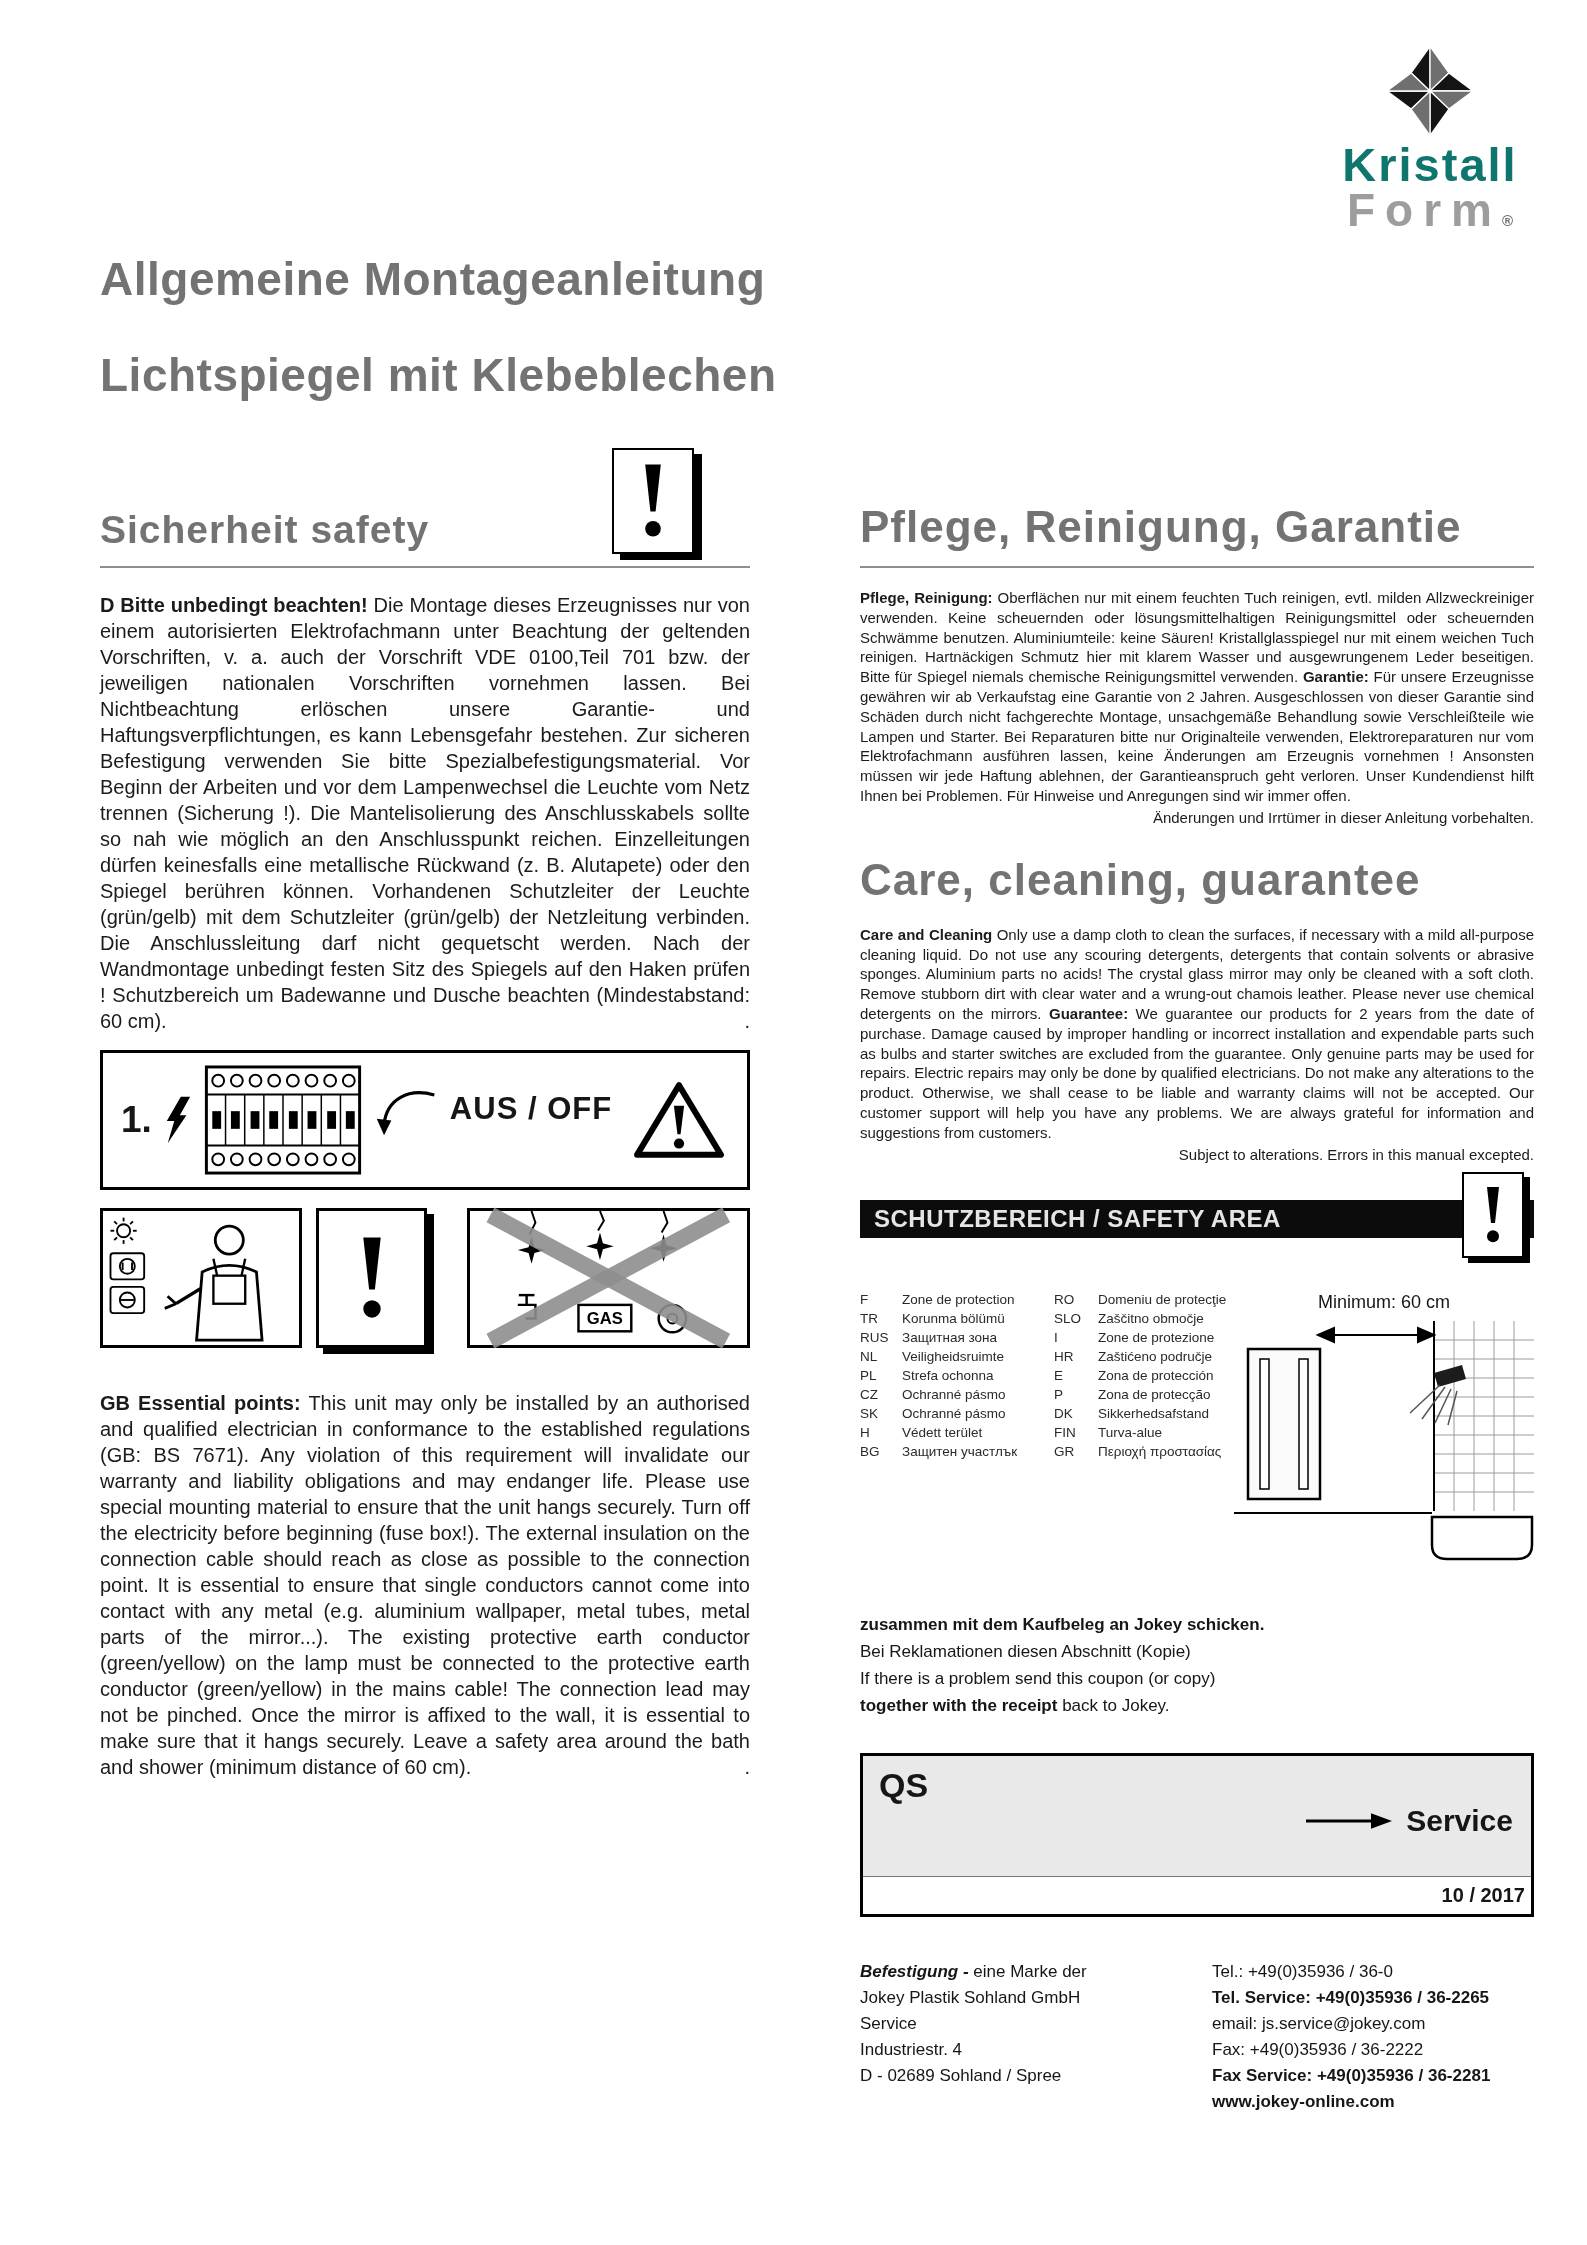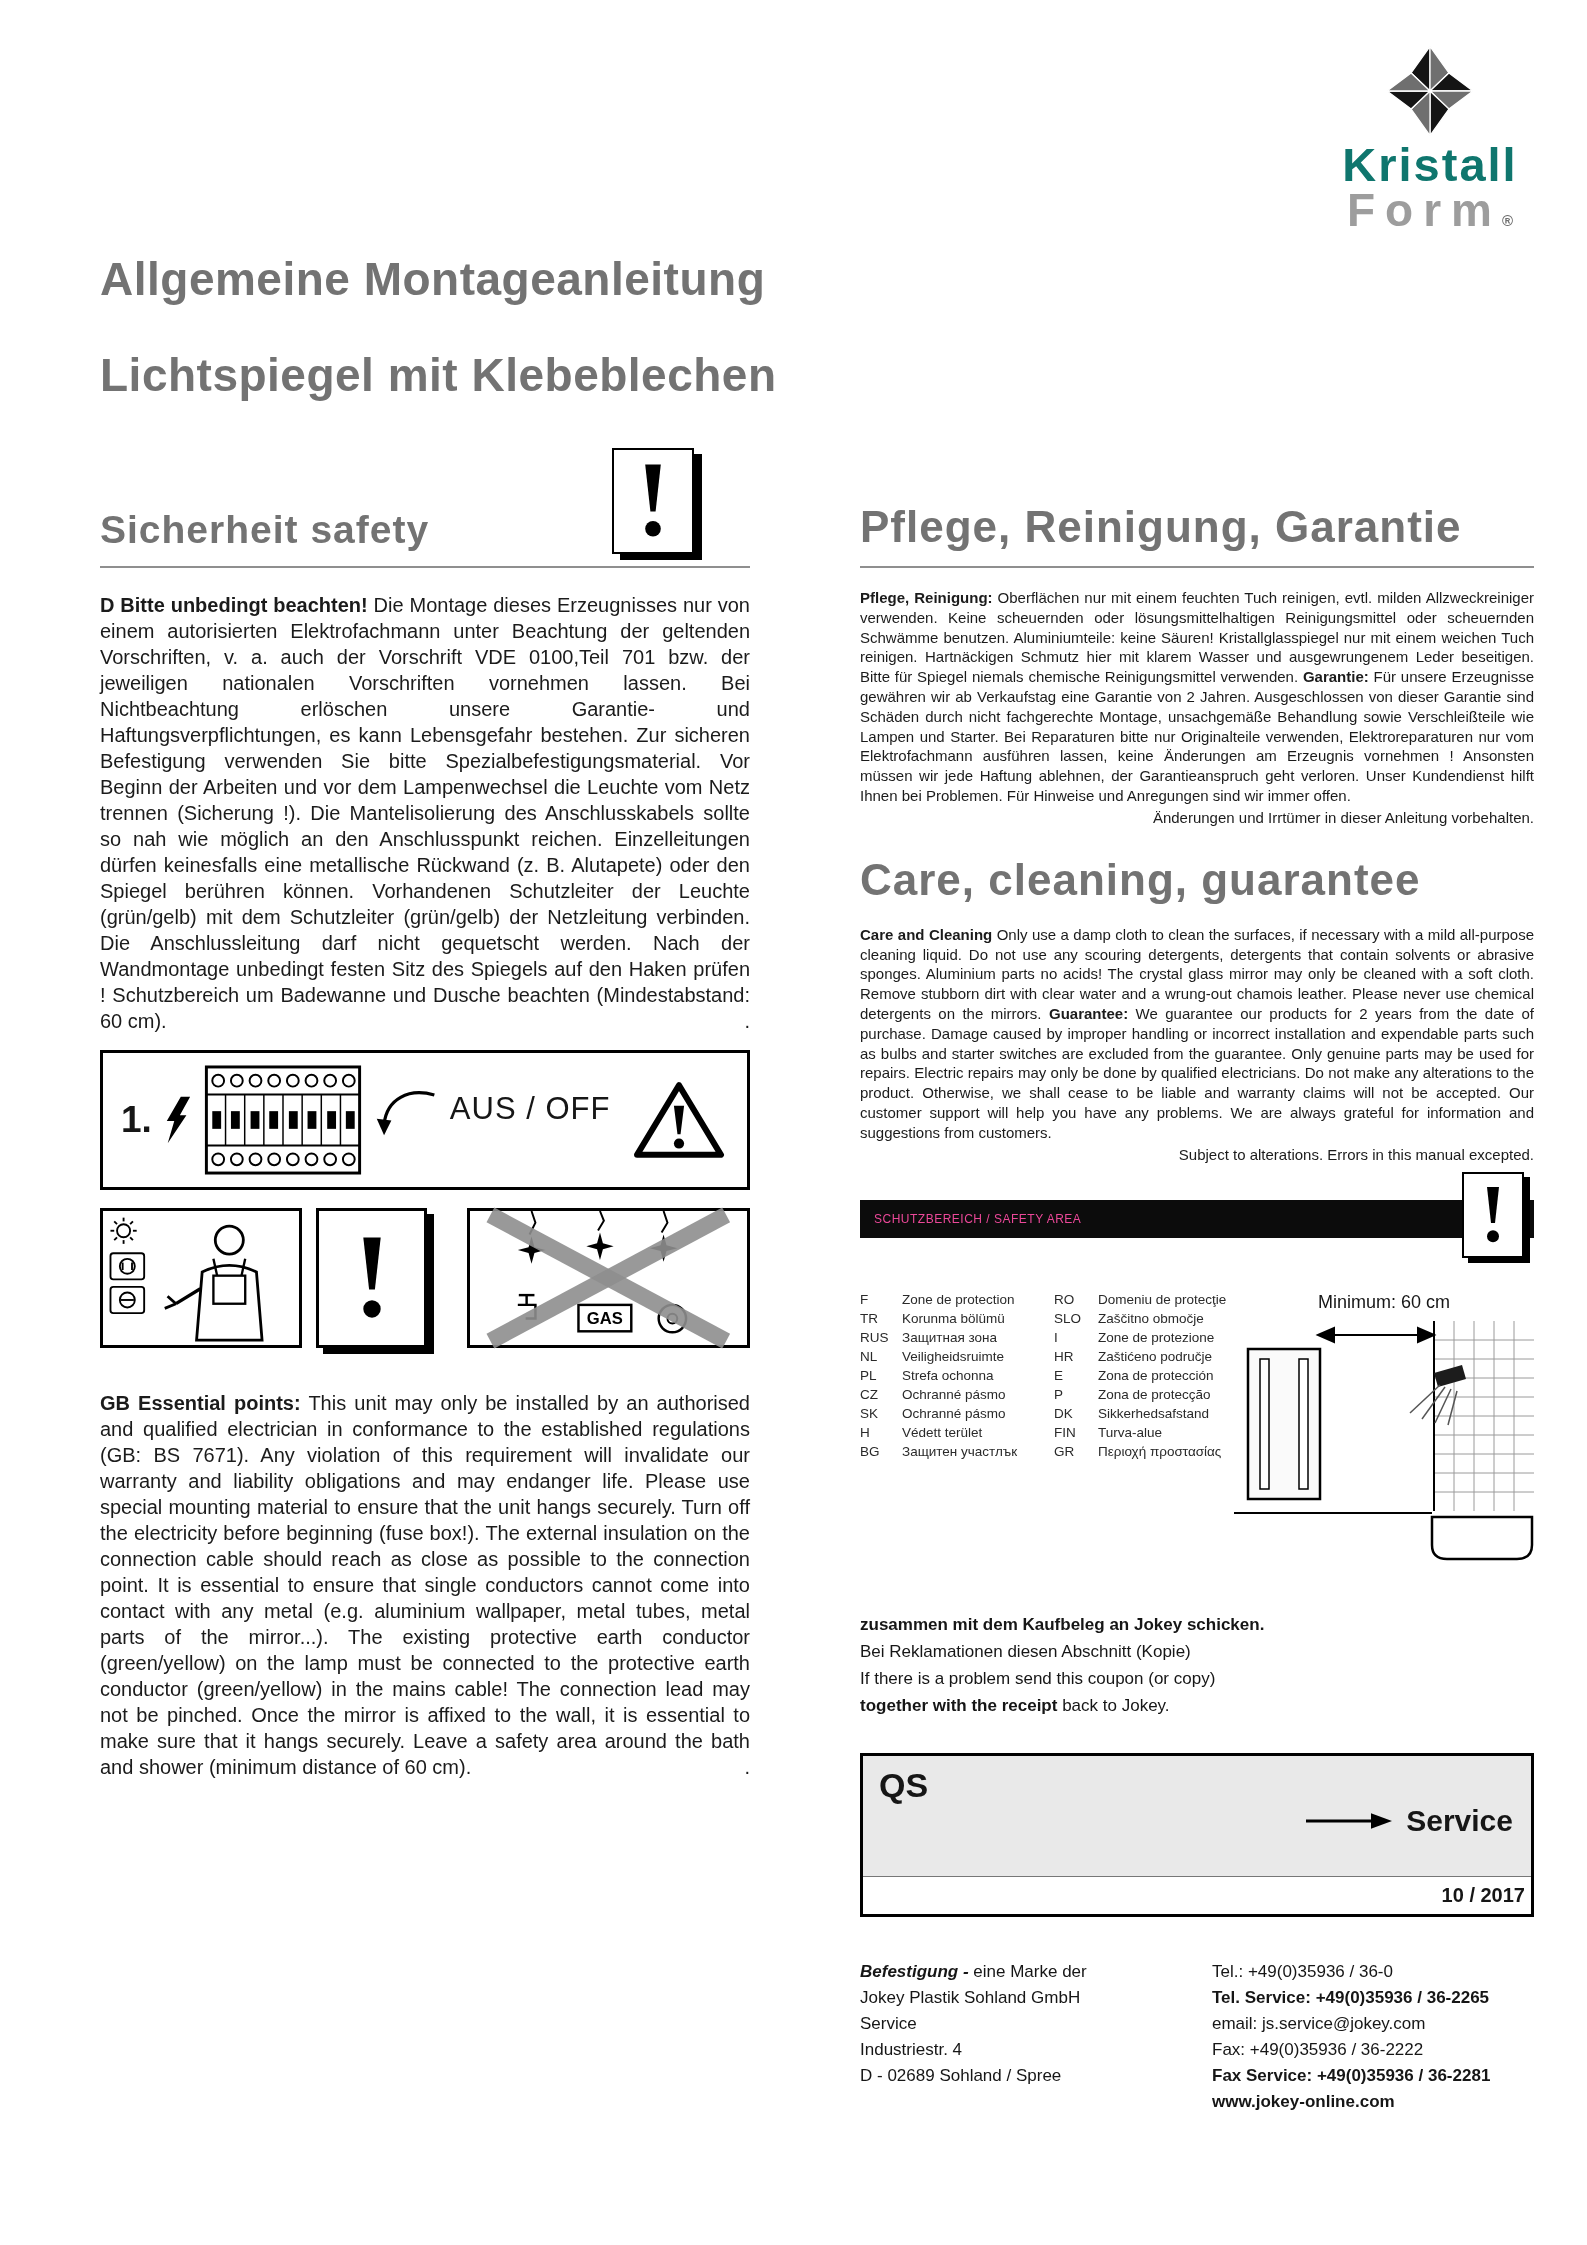--- a/index.html
+++ b/index.html
@@ -43,36 +43,36 @@
   .tail-dot { float:right; }
   .body-sm { margin-top:20px; font-size:15px; line-height:19.8px; text-align:justify; color:#1b1b1b; }
   .note-right { margin-top:2px; font-size:15px; line-height:19px; text-align:right; color:#1b1b1b; }
 
   
   .step1-box { margin-top:16px; border:3px solid #000; height:140px; display:flex; align-items:center; padding:0 22px 0 18px; gap:12px; }
   .step-number { font-size:37px; font-weight:bold; }
   .bolt { width:28px; height:48px; }
   .fusebox { width:158px; height:110px; }
   .curve-arrow { width:64px; height:52px; margin-top:-18px; }
-  .off-label { font-size:31px; font-weight:normal; letter-spacing:1px; white-space:nowrap; margin-top:-22px; }
+  .off-label { font-size:31px; font-weight:bold; letter-spacing:1px; white-space:nowrap; margin-top:-22px; }
   .warn-triangle { margin-left:auto; width:92px; height:82px; }
 
   
   .picto-row { margin-top:18px; display:flex; height:140px; }
   .picto-box { border:3px solid #000; background:#fff; }
   .box-a { width:212px; }
   .box-a svg { width:100%; height:100%; }
   .box-b { width:116px; margin-left:14px; display:flex; align-items:center; justify-content:center; box-shadow:7px 6px 0 #000; }
   .box-b svg { width:58px; height:96px; }
   .box-c { width:296px; margin-left:40px; position:relative; overflow:visible; }
   .box-c svg { width:100%; height:100%; overflow:visible; }
 
   
   .sb-bar { margin-top:36px; position:relative; background:#0c0c0c; height:38px; display:flex; align-items:center; padding-left:14px; }
-  .sb-bar-label { color:#ec4899; font-size:12px; font-weight:normal; letter-spacing:0.5px; }
+  .sb-bar-label { color:#e5e5e5; font-size:24px; font-weight:bold; letter-spacing:0.5px; }
   .warn-bar { position:absolute; right:10px; top:-28px; width:62px; height:86px; box-shadow:6px 5px 0 #000; }
   .warn-bar svg { width:40px; height:66px; }
 
   .sa-row { margin-top:54px; display:flex; }
   .lang-table { display:grid; grid-template-columns:42px 152px 44px 1fr; row-gap:4px;
                 font-size:13.5px; line-height:15px; width:370px; color:#2a2a2a; align-content:start; }
   .lang-table span { white-space:nowrap; }
   .sa-diagram-wrap { margin-left:auto; width:300px; }
   .min-label { font-size:18px; text-align:center; margin-bottom:8px; color:#161616; }
   .sa-diagram { width:300px; height:240px; }

